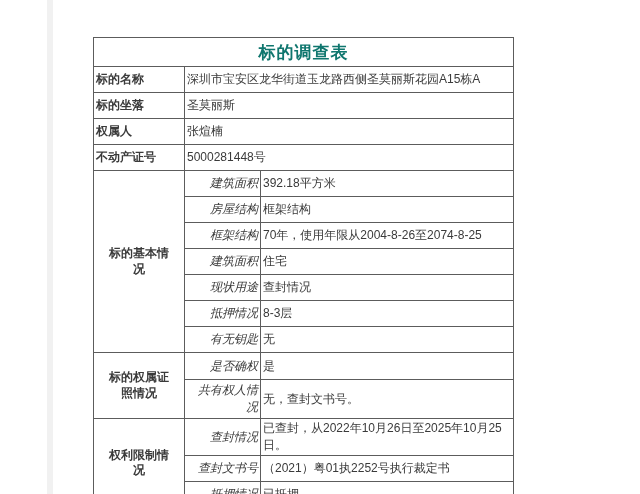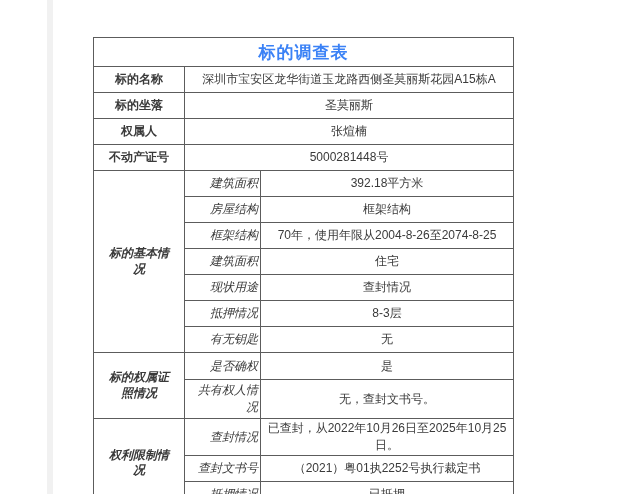--- a/index.html
+++ b/index.html
@@ -26,45 +26,44 @@
     font-size:12px;
     padding:1px 2px;
     overflow:hidden;
     vertical-align:middle;
   }
   tr.title-row td{
     height:26px;
     font-size:17px;
     font-weight:bold;
     text-align:center;
-    color:#3b82f6;
+    color:#0f766e;
     letter-spacing:1px;
   }
   tr.data-row td{height:23px;}
   td.lbl{
     font-weight:bold;
-    text-align:center;
     color:#2b2b2b;
   }
   td.sec-lbl{
     font-weight:bold;
     text-align:center;
     color:#2b2b2b;
   }
   td.sec-lbl .wrapbox{
-    width:60px;margin:16px auto;line-height:1.3;word-break:break-all;font-style:italic;
+    width:60px;margin:16px auto;line-height:1.3;word-break:break-all;
   }
   td.sub{
     text-align:right;
     color:#3a3a3a;
     padding:1px 0;
     font-style:italic;
   }
   td.val{
-    text-align:center;
+    text-align:left;
     padding-left:5px;
     color:#3a3a3a;
   }
 </style>
 </head>
 <body>
 
 <div class="page-strip"></div>
 
 <table class="survey">

